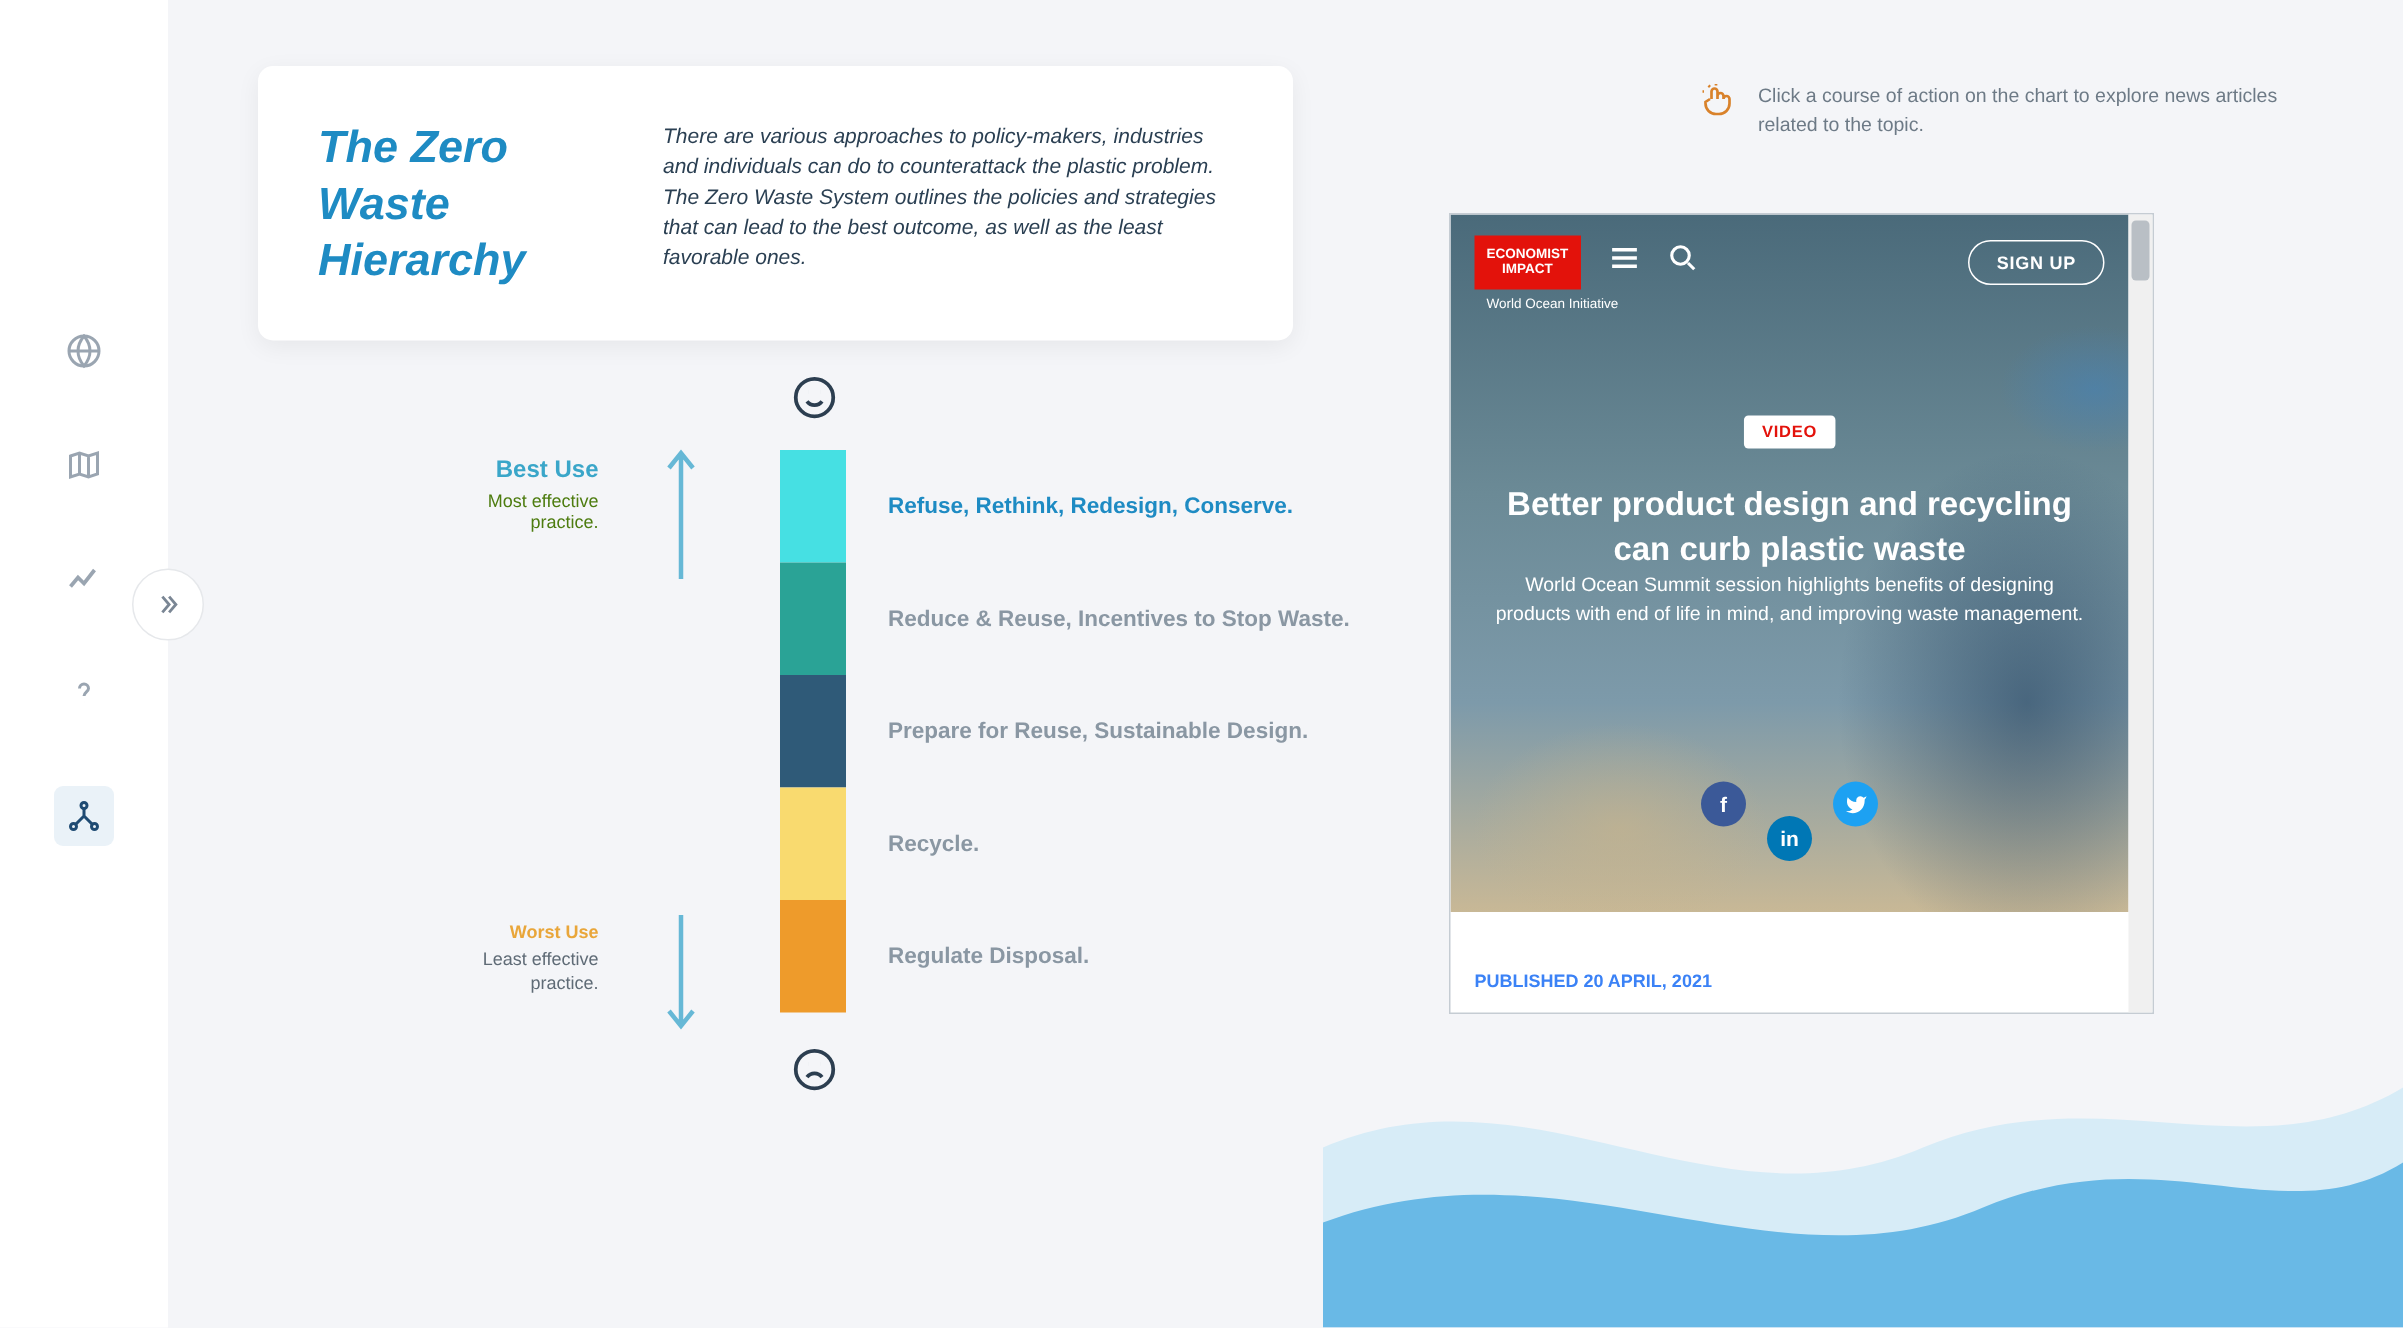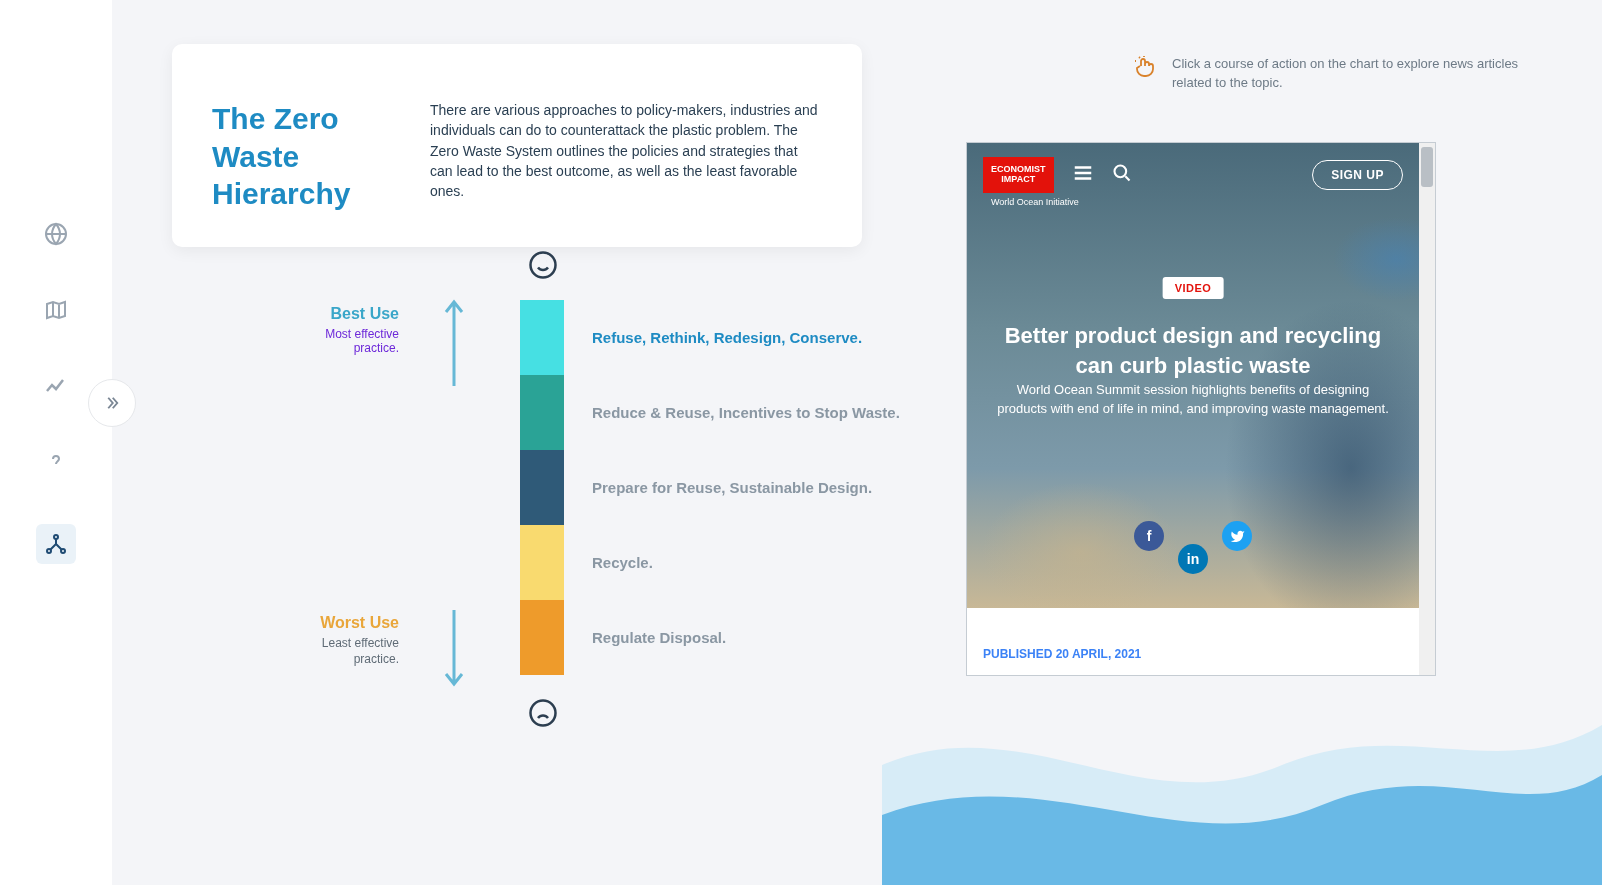--- a/index.html
+++ b/index.html
@@ -74,23 +74,24 @@
 
 
 .hero-card {
   position: absolute;
   left: 60px;
   top: 44px;
   width: 690px;
   background: #fff;
   border-radius: 10px;
   box-shadow: 0 4px 16px rgba(0,0,0,0.06);
-  padding: 56px 40px 34px 40px;
-  display: flex;
-  gap: 18px;
+  padding: 36px 40px 34px 40px;
+  display: flex;
+  gap: 30px;
+  font-style: italic;
 }
 .hero-title {
   color: #1e8bc3;
   font-weight: 800;
   font-size: 30px;
   line-height: 1.25;
   flex: 0 0 200px;
 }
 .hero-desc {
   color: #2a3f52;
@@ -121,36 +122,36 @@
   top: 55px;
   text-align: right;
   width: 120px;
 }
 .chart-best-label .bu-title {
   color: #3aa6c9;
   font-weight: 700;
   font-size: 16px;
 }
 .chart-best-label .bu-sub {
-  color: #6d28d9;
+  color: #4d7c0f;
   font-size: 12px;
   margin-top: 4px;
 }
 
 .chart-worst-label {
   position: absolute;
   left: 107px;
   top: 364px;
   text-align: right;
   width: 120px;
 }
 .chart-worst-label .wu-title {
   color: #e9a63a;
   font-weight: 700;
-  font-size: 16px;
+  font-size: 12px;
 }
 .chart-worst-label .wu-sub {
   color: #5f6b76;
   font-size: 12px;
   margin-top: 4px;
   line-height: 1.3;
 }
 
 .arrow {
   position: absolute;

